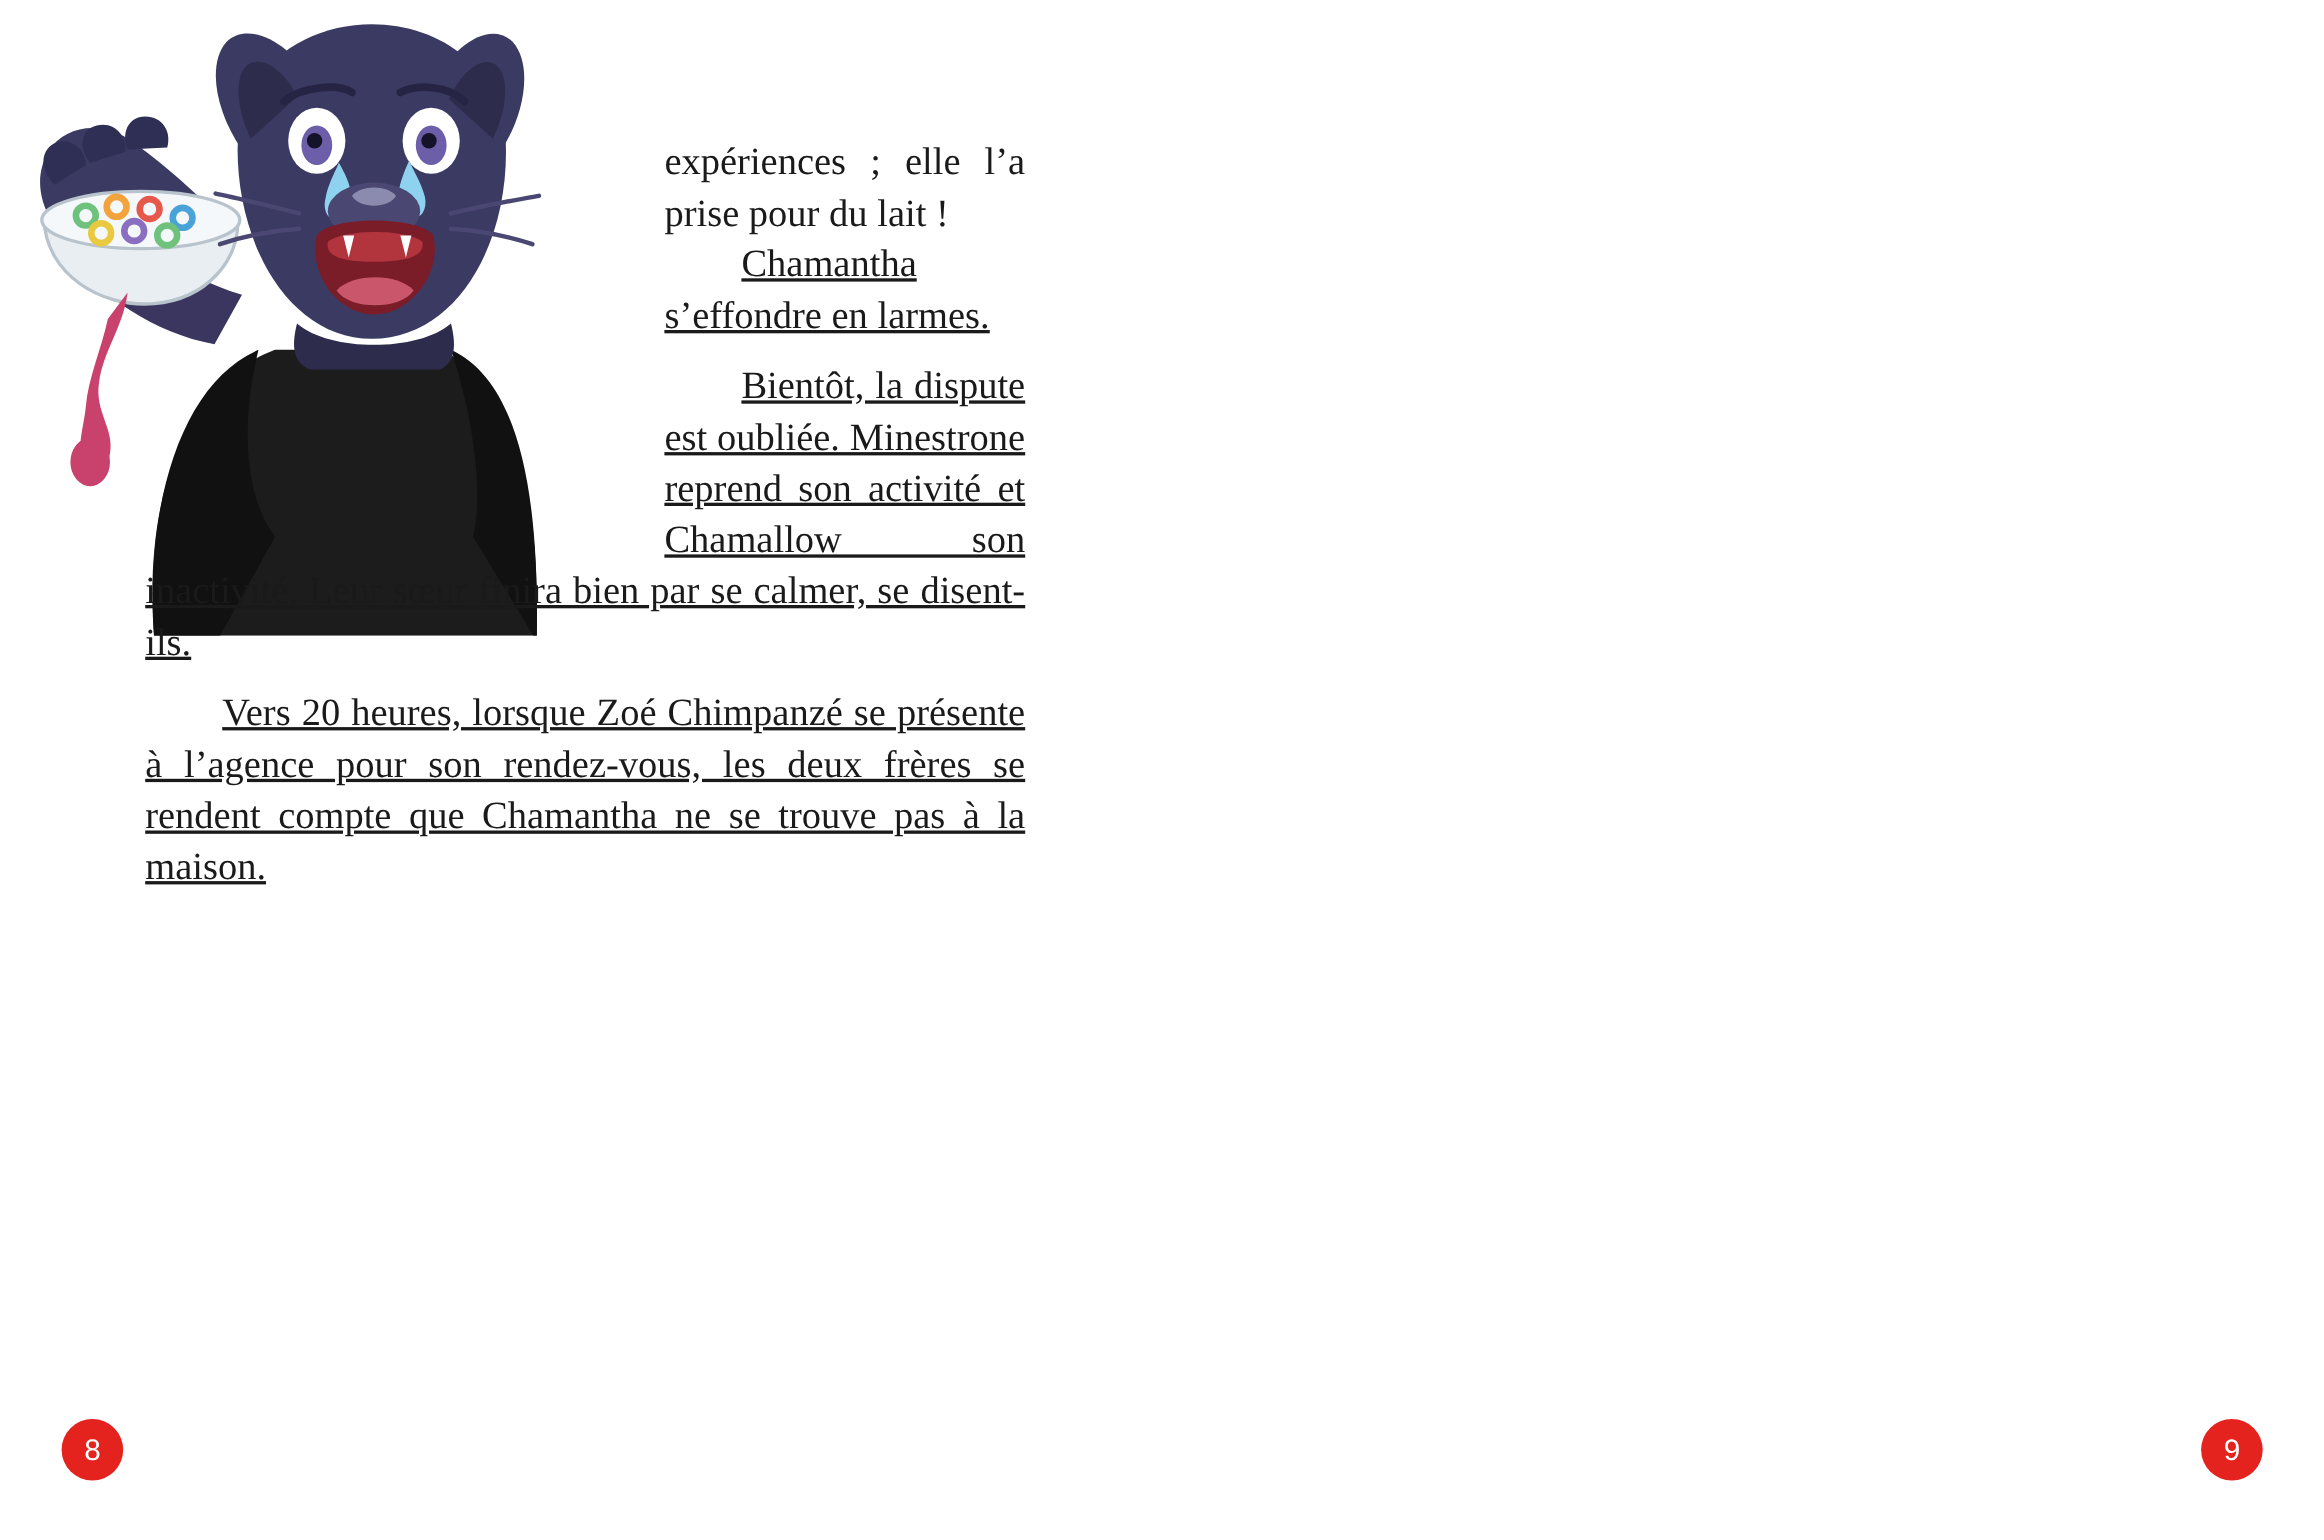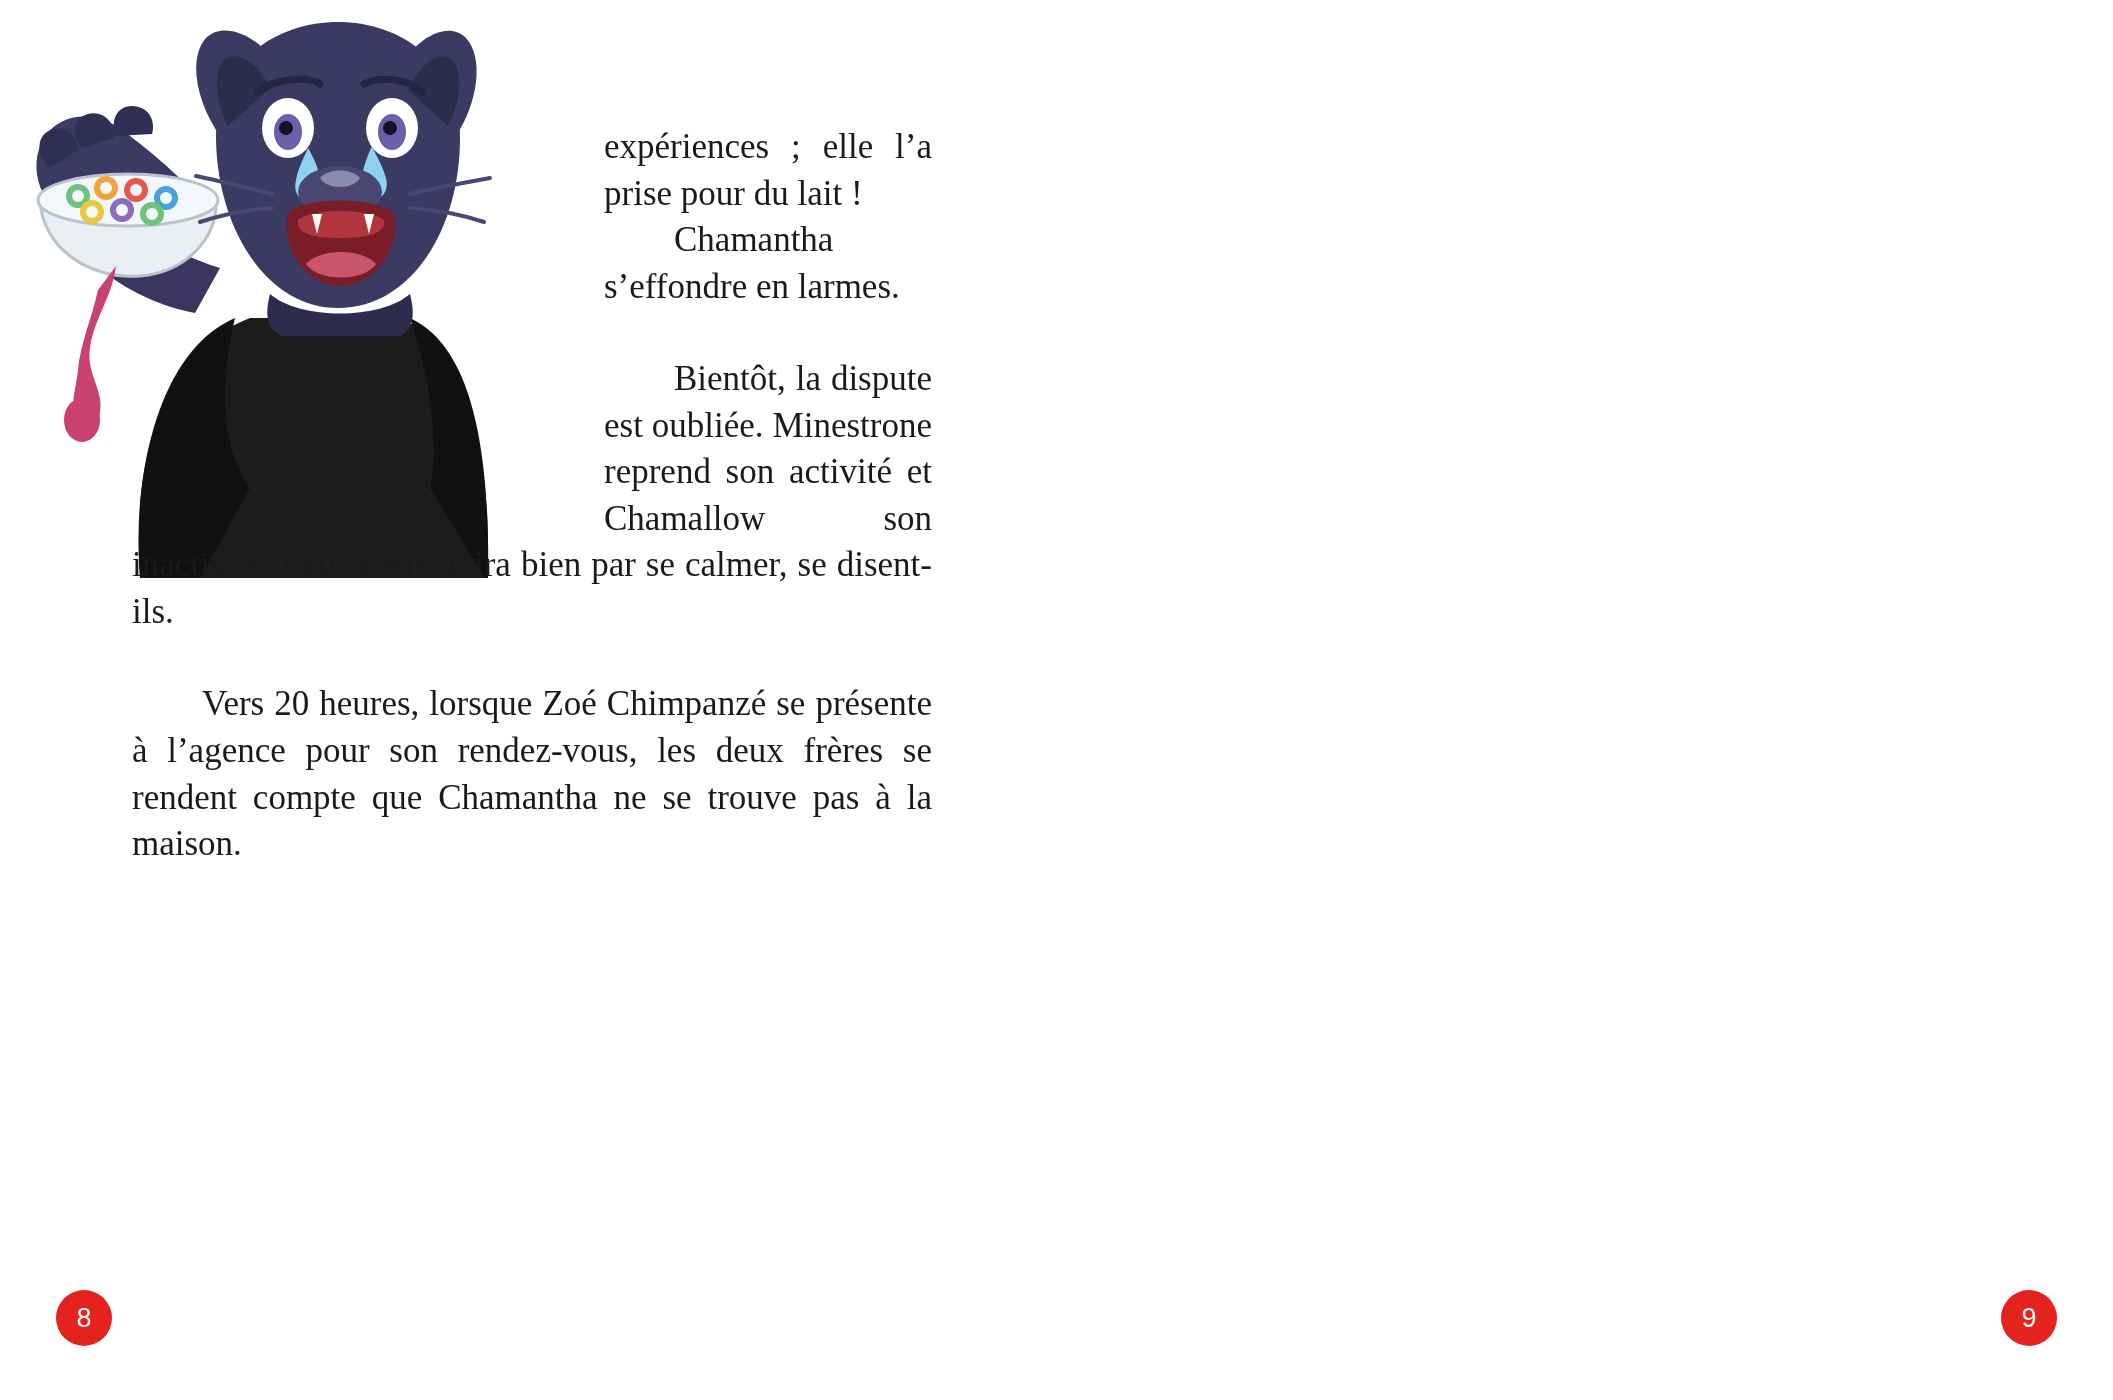--- a/index.html
+++ b/index.html
@@ -57,23 +57,24 @@
   p {
     margin: 0;
     font-size: 35px;
     line-height: 1.33;
     text-align: justify;
     text-justify: inter-word;
     hyphens: manual;
   }
   p.indent {
     text-indent: 2.0em;
+    text-decoration: underline;
   }
   p.gap {
-    margin-top: 46px;
+    margin-top: 18px;
   }
 
   
   .wrap-shape {
     float: left;
     width: 472px;
     height: 390px;
     shape-outside: polygon(0 0, 100% 0, 100% 100%, 0 100%);
   }
 

